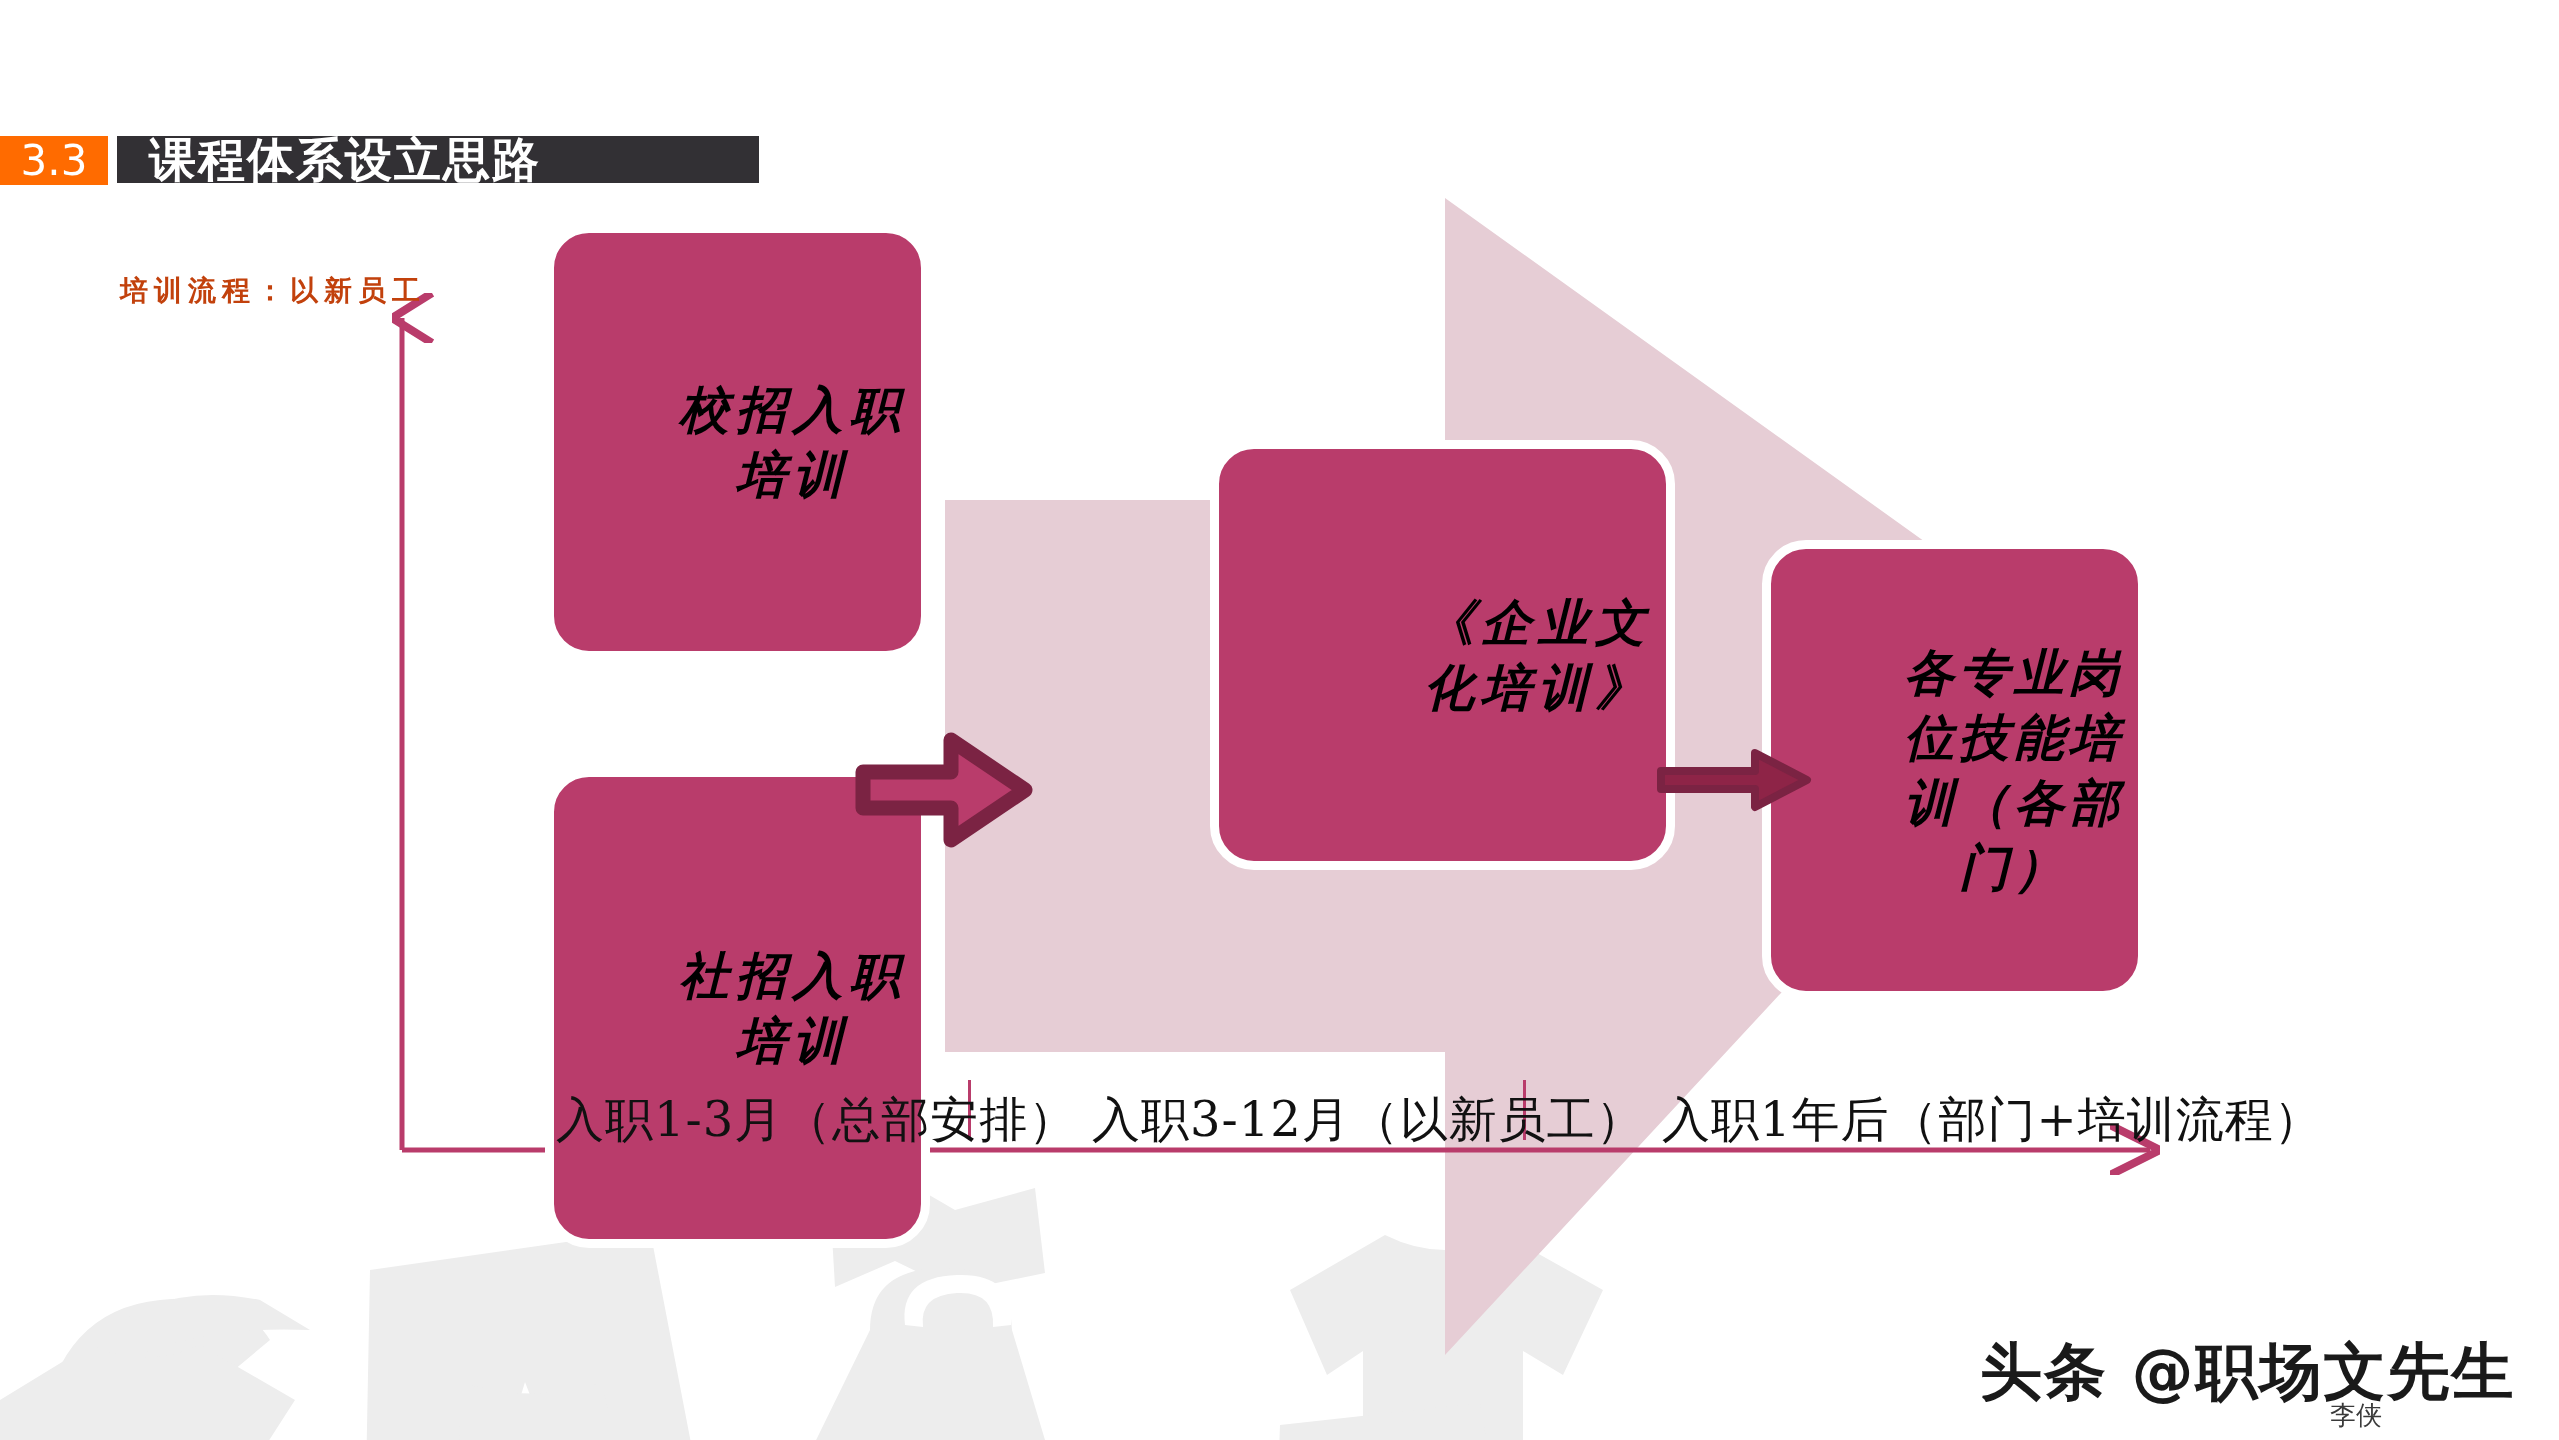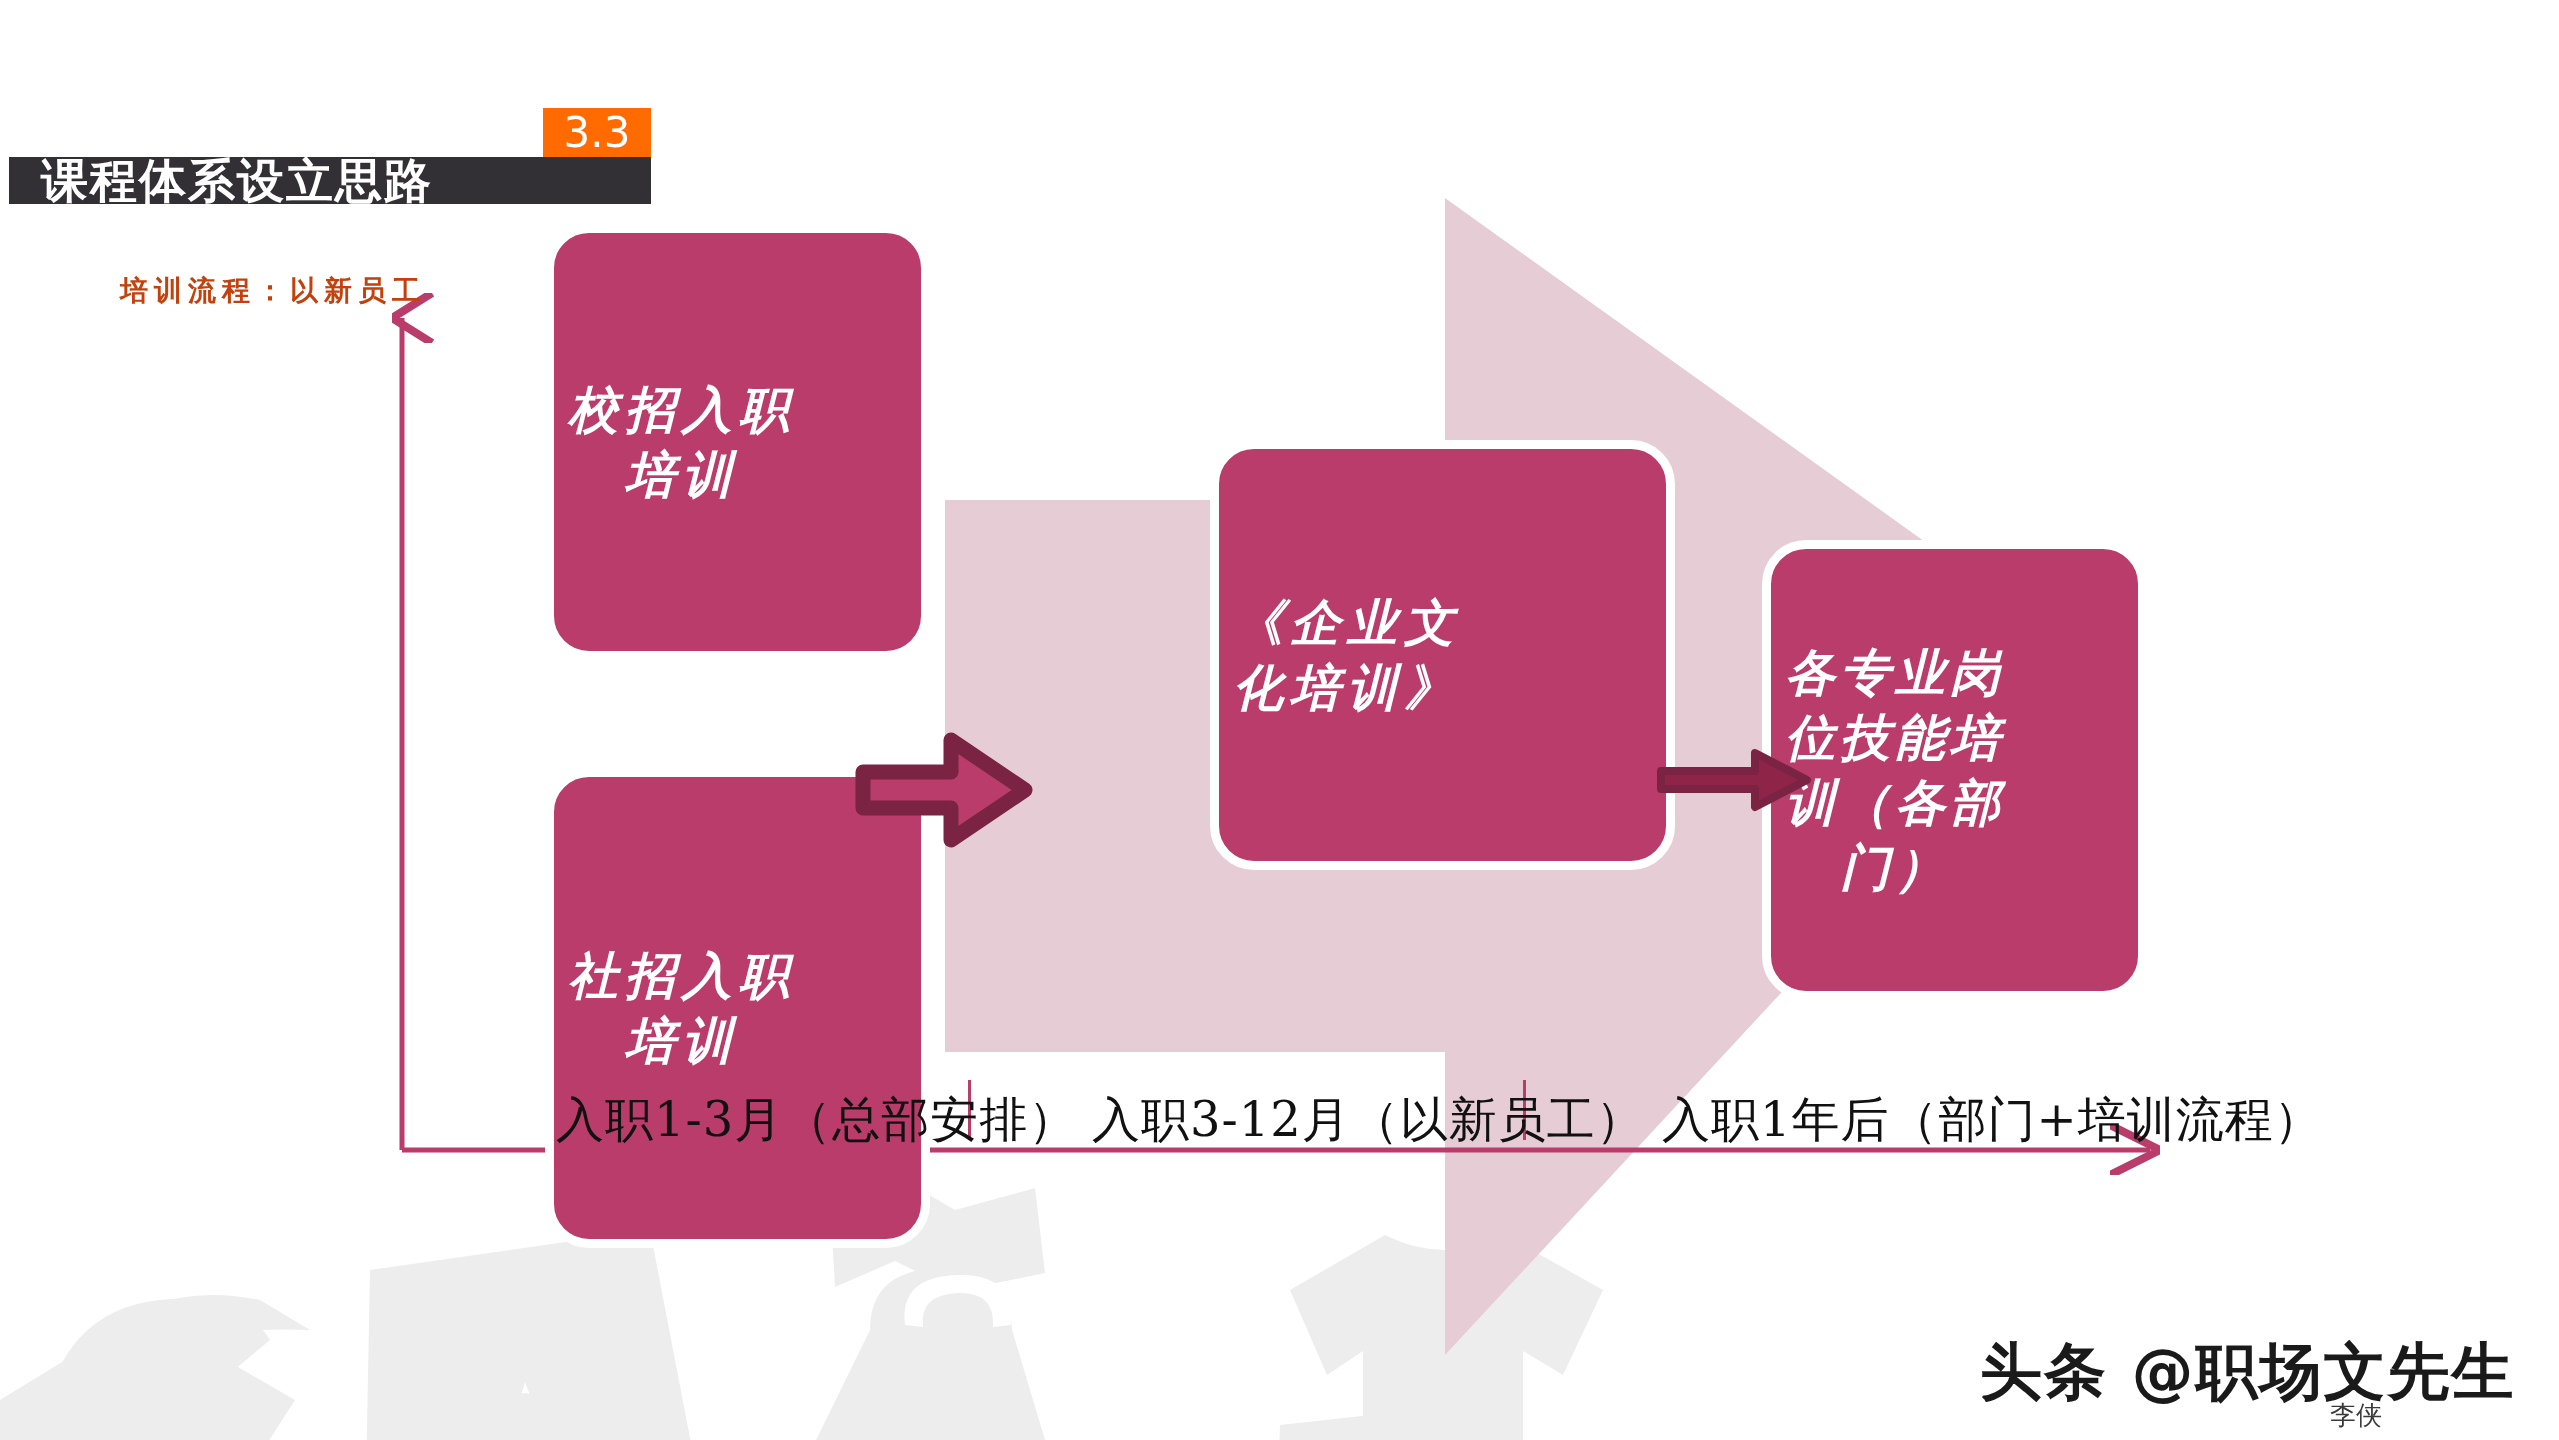--- a/index.html
+++ b/index.html
@@ -22,25 +22,24 @@
     top: 0;
     width: 2559px;
     height: 1440px;
     pointer-events: none;
   }
 
   
   #header {
     position: absolute;
     left: 0;
-    top: 108px;
+    top: 136px;
     height: 78px;
     display: flex;
-    align-items: flex-end;
-    flex-direction: column;
+    align-items: flex-start;
   }
   #header-number {
     width: 108px;
     background: #FF6B00;
     color: #ffffff;
     font-size: 42px;
     font-weight: 400;
     display: flex;
     align-items: center;
     justify-content: center;
@@ -99,23 +98,23 @@
 
   
   .proc-box {
     position: absolute;
     background: #B93C6B;
     border: 9px solid #ffffff;
     border-radius: 44px;
     box-sizing: border-box;
     display: flex;
     align-items: center;
-    justify-content: flex-start;
+    justify-content: flex-end;
     text-align: center;
-    color: #ffffff;
+    color: #000000;
   }
   .proc-box-label {
     font-size: 50px;
     font-weight: bold;
     line-height: 1.30;
     letter-spacing: 7px;
     font-style: italic;
     padding: 0 14px;
     font-family: "DejaVu Serif", serif;
   }

